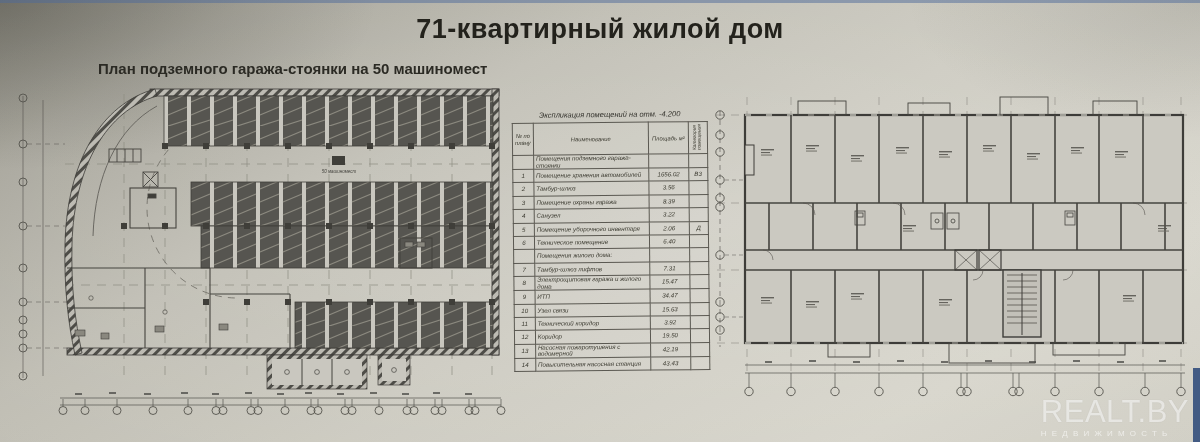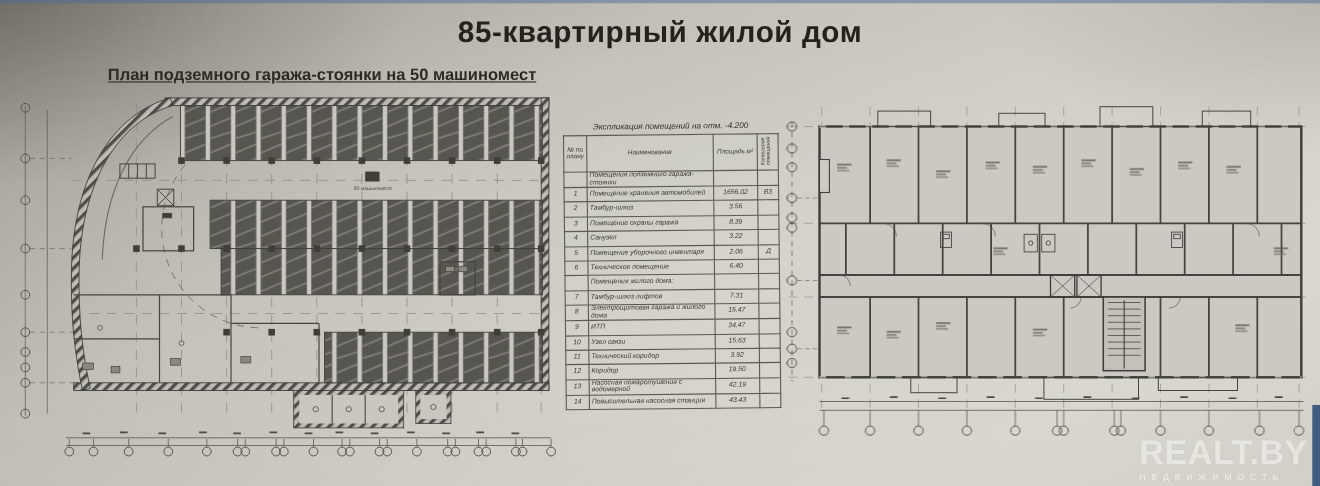--- a/index.html
+++ b/index.html
@@ -13,21 +13,21 @@
       linear-gradient(148deg, #8b897f 0%, #a7a59b 13%, #bfbdb3 33%, #cccac0 55%, #d6d4ca 82%, #d0cec4 100%);
   }
   .edge-top { position:absolute; top:0; left:0; right:0; height:3px; background:#4e6a9a; opacity:.5; }
   .edge-right { position:absolute; right:0; top:368px; bottom:0; width:7px; background:#2e4a7a; opacity:.88; }
 
   .main-title {
     position:absolute; top:14px; left:0; right:0; text-align:center;
     font-size:27px; font-weight:bold; color:#23221c; letter-spacing:.5px;
   }
   .plan-title { position:absolute; font-size:15px; font-weight:bold; color:#2b2a24; }
-  .plan-title.garage { left:98px; top:60px;text-decoration:underline; }
+  .plan-title.garage { left:98px; top:60px; }
   .plan-title.floor  { left:885px; top:76px; }
 
   svg { position:absolute; }
   .svg-garage { left:5px;  top:76px; }
   .svg-floor  { left:703px; top:85px; }
 
   
   .expl { position:absolute; left:513px; top:110px; width:196px; transform:rotate(-0.6deg); color:#3a392f; }
   .expl-title { font-style:italic; font-size:7.5px; text-align:center; color:#33322c; margin-bottom:3px; white-space:nowrap; }
   .expl table { border-collapse:collapse; width:100%; border:1.4px solid #4a4942; background:rgba(255,255,255,0.06); }
@@ -37,31 +37,31 @@
   }
   .expl th { font-size:5.8px; text-align:center; height:31px; }
   .expl th.cat span { writing-mode:vertical-rl; transform:rotate(180deg); display:inline-block; font-size:4.8px; line-height:1; max-height:30px; }
   .expl td:nth-child(1) { width:13px; text-align:center; }
   .expl td:nth-child(2) { width:118px; }
   .expl td:nth-child(3) { width:36px; text-align:center; }
   .expl td:nth-child(4) { width:15px; text-align:center; }
 
   
   .wm { position:absolute; right:11px; bottom:4px; }
-  .wm-brand { font-size:31px; font-weight:700; letter-spacing:.5px; line-height:1;
+  .wm-brand { font-size:31px; font-weight:400; letter-spacing:.5px; line-height:1;
               color:rgba(255,255,255,0.62); text-shadow:0 0 1px rgba(60,60,55,0.15); }
   .wm-tag { font-size:8px; letter-spacing:5.2px; margin-top:2px; color:rgba(255,255,255,0.6); }
 </style>
 </head>
 <body>
 
 <div class="photo">
   <div class="edge-top"></div>
 
-  <div class="main-title">85-квартирный жилой дом</div>
+  <div class="main-title">71-квартирный жилой дом</div>
   <div class="plan-title garage">План подземного гаража-стоянки на 50 машиномест</div>
 
   <svg class="svg-garage" width="510" height="362" viewBox="0 0 510 362">
     <defs>
       <pattern id="wh" width="7" height="7" patternUnits="userSpaceOnUse" patternTransform="rotate(45)">
         <rect width="7" height="7" fill="#bdbbb3"></rect>
           <rect width="3" height="7" fill="#4e4d48"></rect>
       </pattern>
       <pattern id="st" width="23" height="50" patternUnits="userSpaceOnUse">
         <rect width="23" height="50" fill="#c9c7bf"></rect>

